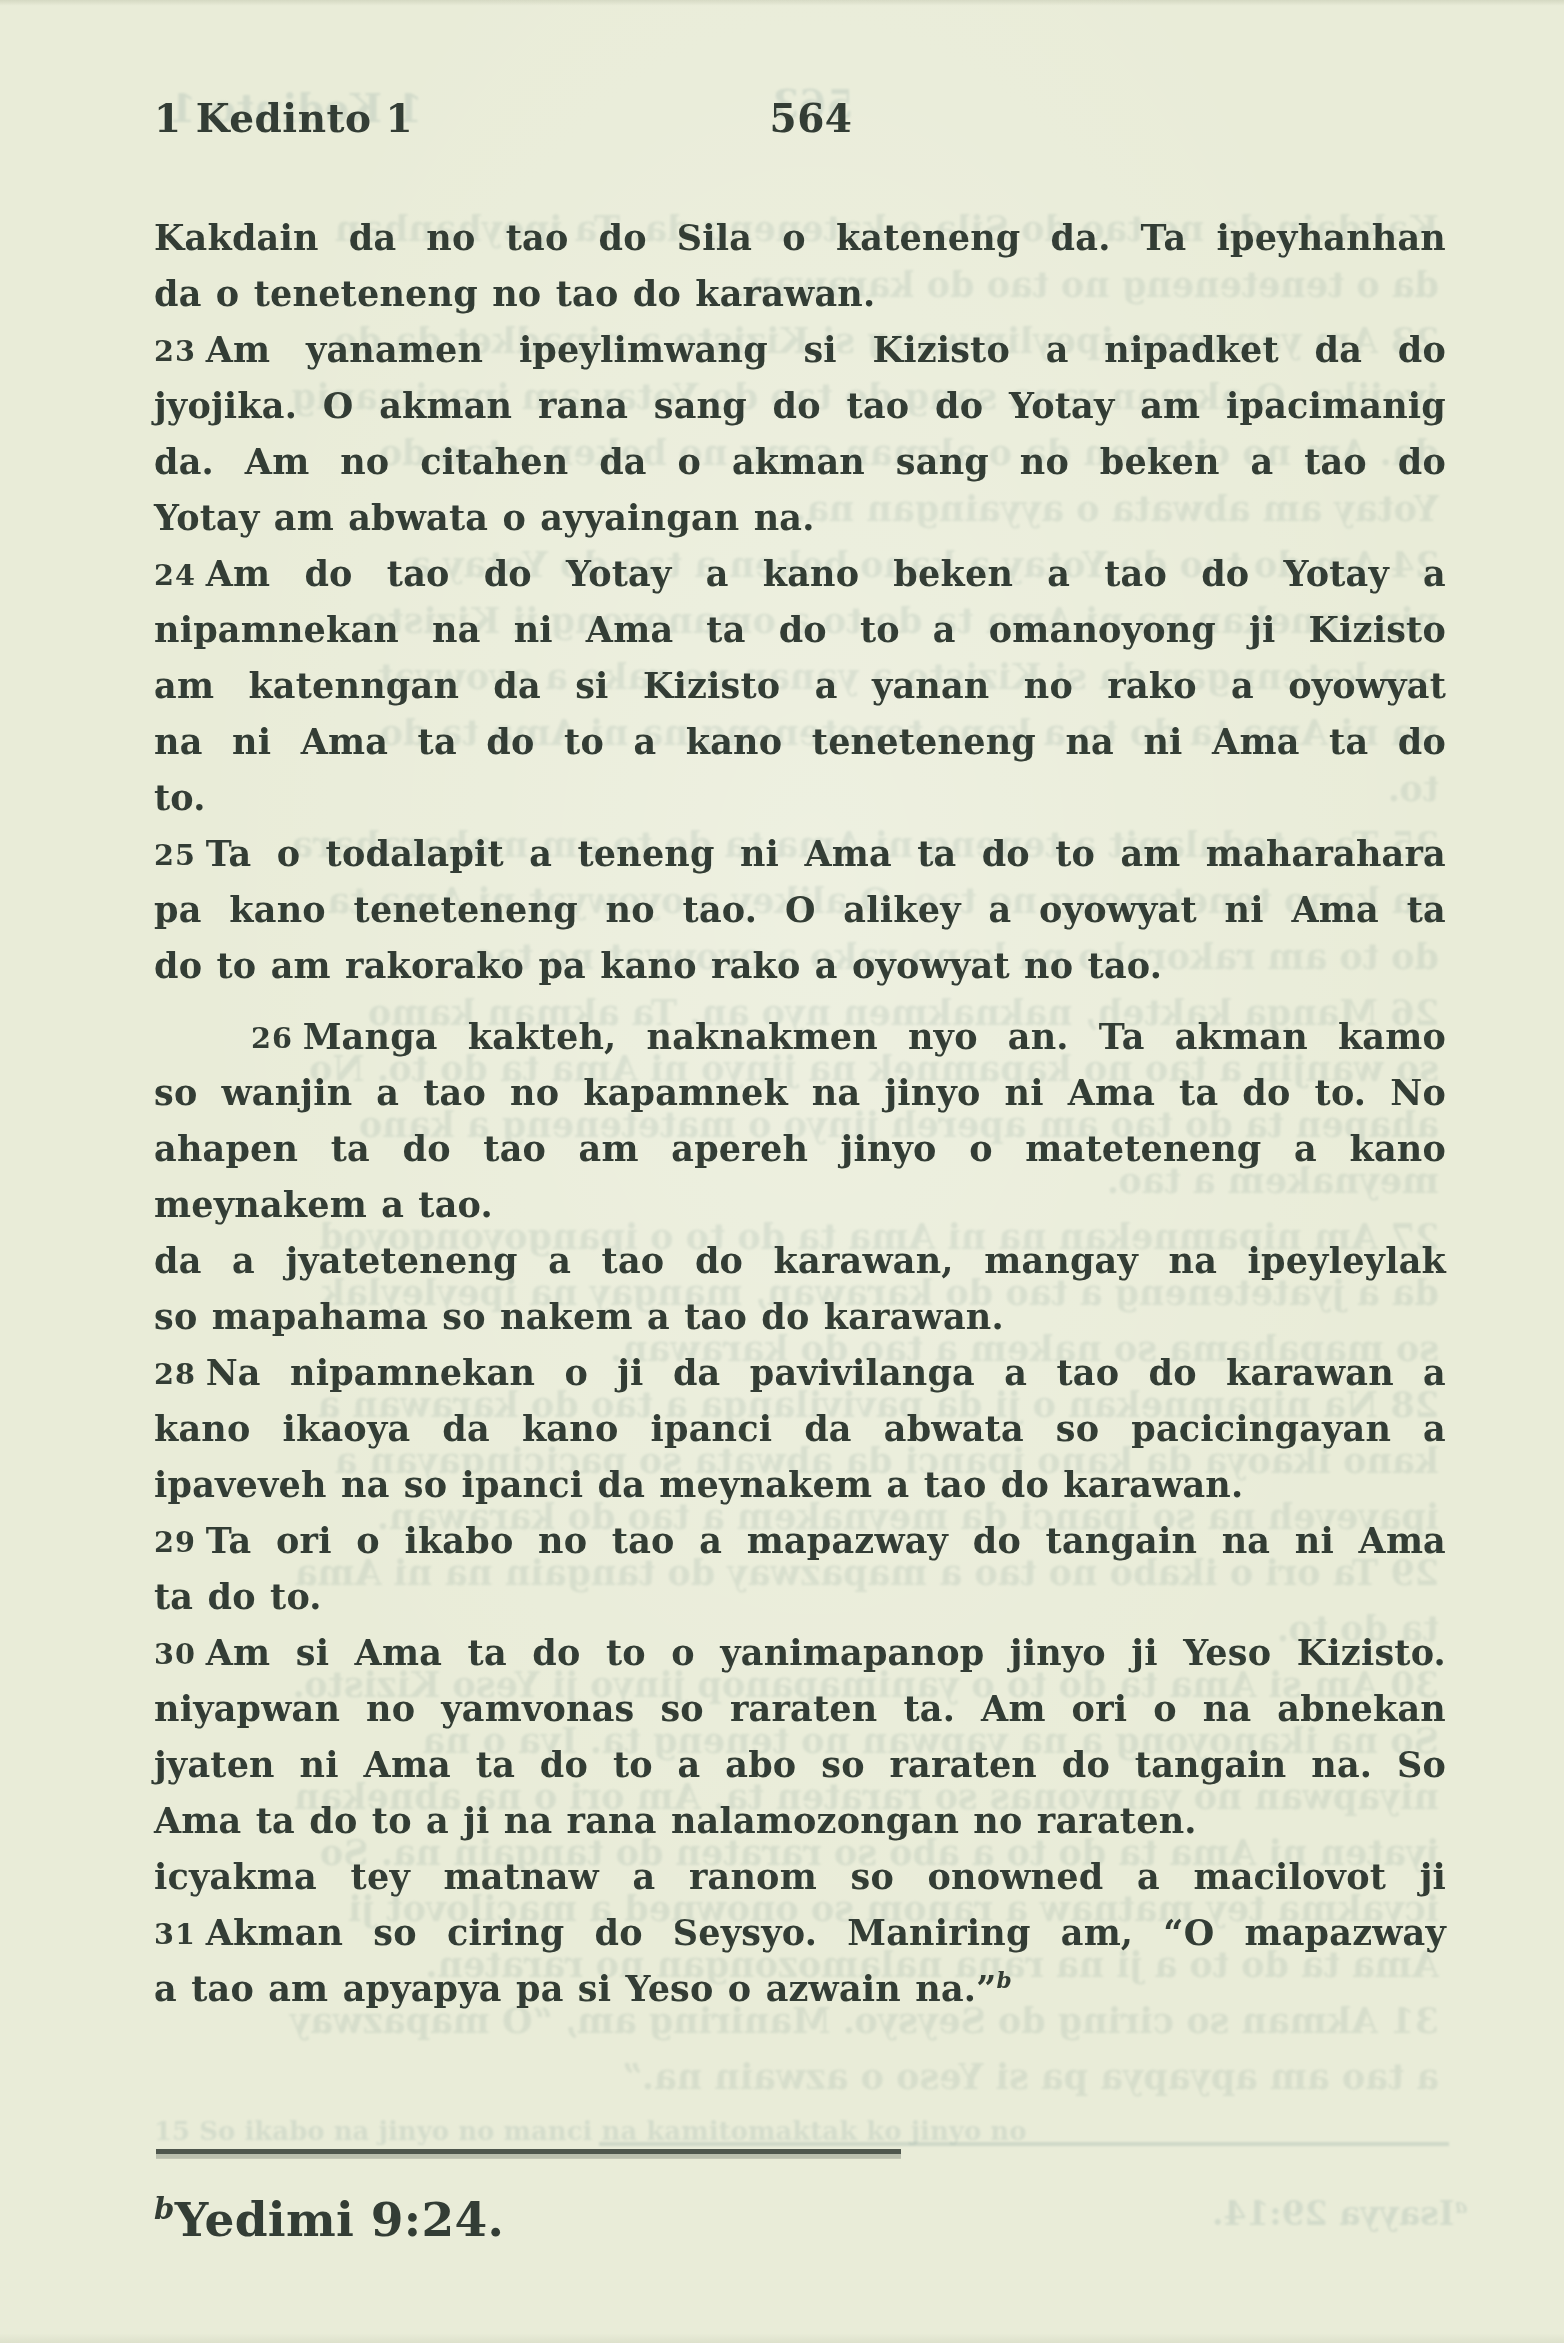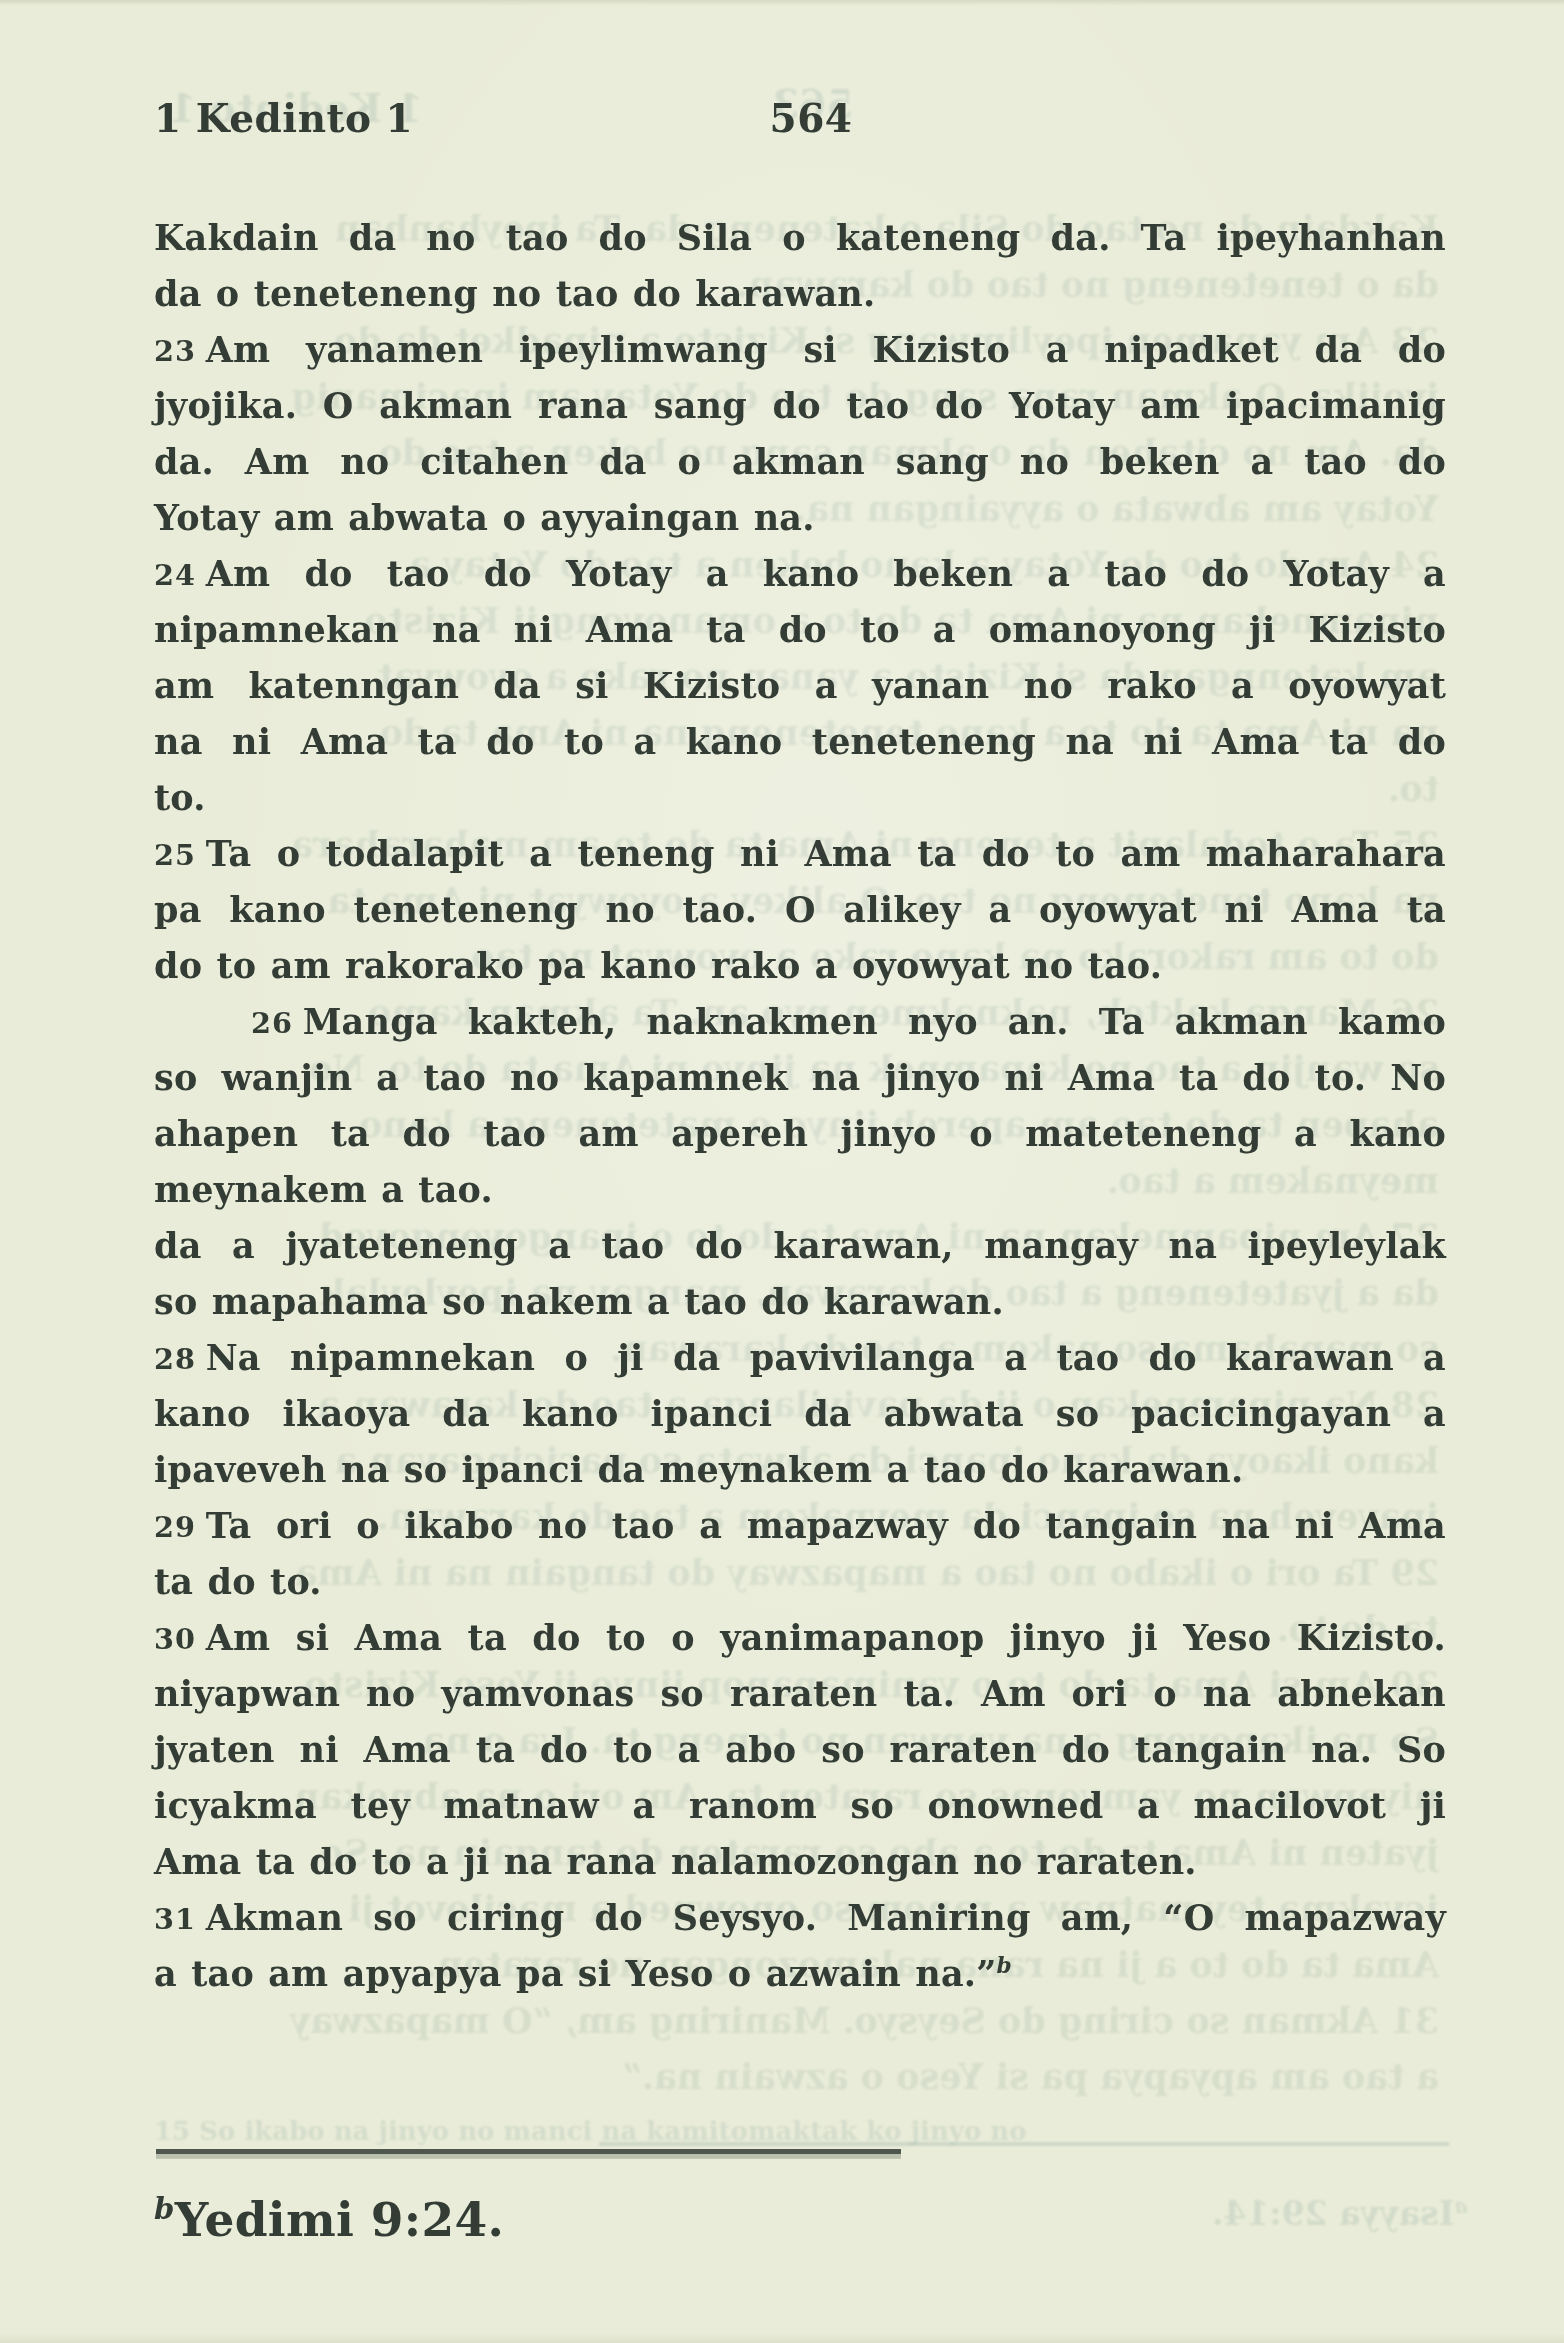--- a/index.html
+++ b/index.html
@@ -38,21 +38,21 @@
   .book-ref{position:absolute;left:0;top:0;}
   .page-num{position:absolute;left:657px;top:0;transform:translateX(-50%);}
   
   .text-column{
     position:absolute;left:154px;top:210px;width:1292px;
     font-size:35px;font-weight:700;line-height:56px;
     letter-spacing:0.2px;word-spacing:1.9px;
   }
   .line{height:56px;}
   .line.just{text-align:justify;text-align-last:justify;}
-  .line.ind{text-indent:97px;}
+  .line.ind{text-indent:97px;margin-top:15px;}
   .vnum{font-size:.82em;font-weight:800;letter-spacing:1px;margin-right:.34em;position:relative;top:-1px;}
   sup.xref{font-size:.62em;font-style:italic;line-height:0;}
   
   .foot-rule{position:absolute;left:156px;top:2149px;width:745px;height:4.8px;background:var(--ink,#333d35);opacity:.85;box-shadow:0 4.8px 0 rgba(51,61,53,.30);}
   .foot-rule-ghost{position:absolute;left:599px;top:2142px;width:850px;height:3.9px;background:#93aba4;opacity:.30;filter:blur(1px);}
   .footnote{position:absolute;left:154px;top:2192px;font-size:47px;font-weight:700;letter-spacing:0.3px;}
   .fn-marker{font-size:.62em;font-style:italic;line-height:0;}
 </style>
 </head>
 <body>
@@ -129,22 +129,22 @@
       <div class="line just">da a jyateteneng a tao do karawan, mangay na ipeyleylak</div>
       <div class="line">so mapahama so nakem a tao do karawan.</div>
       <div class="line just"><span class="vnum">28</span>Na nipamnekan o ji da pavivilanga a tao do karawan a</div>
       <div class="line just">kano ikaoya da kano ipanci da abwata so pacicingayan a</div>
       <div class="line">ipaveveh na so ipanci da meynakem a tao do karawan.</div>
       <div class="line just"><span class="vnum">29</span>Ta ori o ikabo no tao a mapazway do tangain na ni Ama</div>
       <div class="line">ta do to.</div>
       <div class="line just"><span class="vnum">30</span>Am si Ama ta do to o yanimapanop jinyo ji Yeso Kizisto.</div>
       <div class="line just">niyapwan no yamvonas so raraten ta. Am ori o na abnekan</div>
       <div class="line just">jyaten ni Ama ta do to a abo so raraten do tangain na. So</div>
+      <div class="line">Ama ta do to a ji na rana nalamozongan no raraten.</div>
       <div class="line just">icyakma tey matnaw a ranom so onowned a macilovot ji</div>
-      <div class="line">Ama ta do to a ji na rana nalamozongan no raraten.</div>
       <div class="line just"><span class="vnum">31</span>Akman so ciring do Seysyo. Maniring am, “O mapazway</div>
       <div class="line">a tao am apyapya pa si Yeso o azwain na.”<sup class="xref">b</sup></div>
     </main>
 
   <div class="foot-rule"></div>
   <div class="footnote"><sup class="fn-marker">b</sup><span>Yedimi 9:24.</span></div>
 
 </div>
 
 

